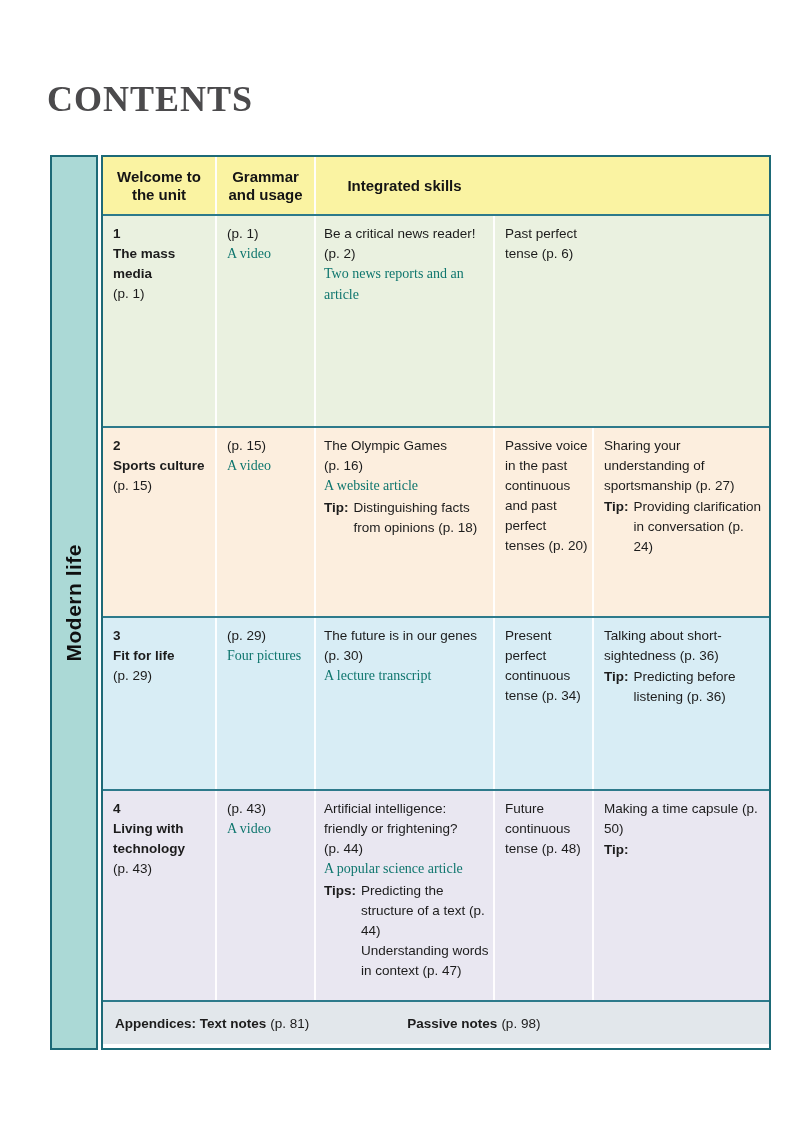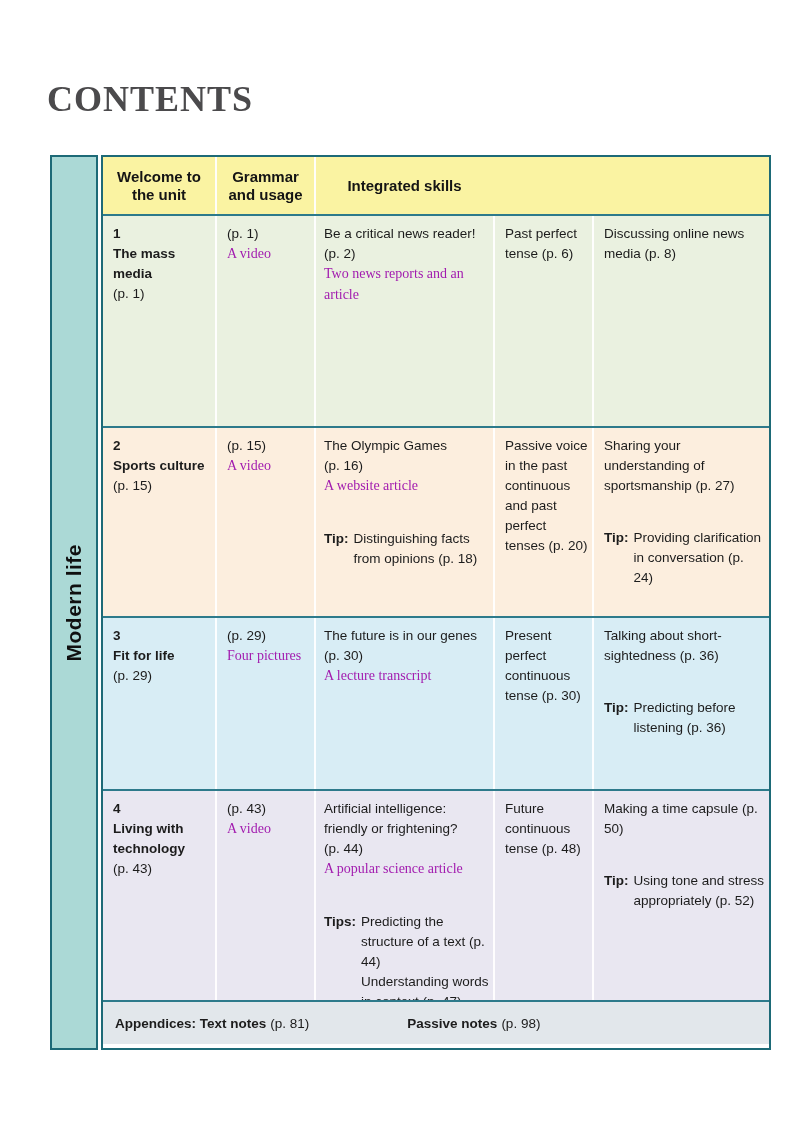--- a/index.html
+++ b/index.html
@@ -64,23 +64,23 @@
   }
   .header-cell + .header-cell { border-left: 2px solid rgba(255,255,255,0.92); }
 
   .unit-row { border-top: 2px solid #2d7a8b; flex: 0 0 auto; }
   .row-0 { background: #eaf1e0; height: 212px; }
   .row-1 { background: #fceede; height: 190px; }
   .row-2 { background: #d8edf5; height: 173px; }
   .row-3 { background: #e9e7f1; height: 211px; }
 
   .bold { font-weight: bold; }
-  .serif { font-family: "Liberation Serif", "DejaVu Serif", serif; font-size: 14px; color: #a21caf; }
-
-  .tip-block { display: flex; gap: 5px; margin-top: 32px; }
+  .serif { font-family: "Liberation Serif", "DejaVu Serif", serif; font-size: 14px; color: #0f766e; }
+
+  .tip-block { display: flex; gap: 5px; margin-top: 1px; }
   .tip-label { font-weight: bold; white-space: nowrap; }
   .tip-texts > div + div { margin-top: 0; }
   .skills-cell { padding-right: 2px; }
   .reading-cell { padding-left: 8px; padding-right: 3px; }
 
   .appendix-row {
     border-top: 2px solid #2d7a8b;
     background: #e2e7eb; height: 44px; flex: 0 0 auto;
     display: flex; align-items: center;
     padding-left: 12px; font-size: 13.5px;
@@ -118,23 +118,20 @@
         <div class="cell">
           <div>(p. 1)</div>
           <div class="serif">A video</div>
         </div>
         <div class="cell reading-cell">
           <div>Be a critical news reader!</div>
           <div>(p. 2)</div>
           <div class="serif">Two news reports and an article</div>
         </div>
         <div class="cell">Past perfect tense (p. 6)</div>
-        <div class="cell skills-cell">
-          <div>Discussing online news media (p. 8)</div>
-        </div>
       </div>
 
       <div class="grid-row unit-row row-1">
         <div class="cell">
           <div class="bold">2</div>
           <div class="bold">Sports culture</div>
           <div>(p. 15)</div>
         </div>
         <div class="cell">
           <div>(p. 15)</div>
@@ -167,21 +164,21 @@
         </div>
         <div class="cell">
           <div>(p. 29)</div>
           <div class="serif">Four pictures</div>
         </div>
         <div class="cell reading-cell">
           <div>The future is in our genes</div>
           <div>(p. 30)</div>
           <div class="serif">A lecture transcript</div>
         </div>
-        <div class="cell">Present perfect continuous tense (p. 30)</div>
+        <div class="cell">Present perfect continuous tense (p. 34)</div>
         <div class="cell skills-cell">
           <div>Talking about short-sightedness (p. 36)</div>
           <div class="tip-block">
             <span class="tip-label">Tip:</span>
             <span class="tip-texts">Predicting before listening (p. 36)</span>
           </div>
         </div>
       </div>
 
       <div class="grid-row unit-row row-3">
@@ -204,21 +201,20 @@
               <div>Predicting the structure of a text (p. 44)</div>
               <div>Understanding words in context (p. 47)</div>
             </span>
           </div>
         </div>
         <div class="cell">Future continuous tense (p. 48)</div>
         <div class="cell skills-cell">
           <div>Making a time capsule (p. 50)</div>
           <div class="tip-block">
             <span class="tip-label">Tip:</span>
-            <span class="tip-texts">Using tone and stress appropriately (p. 52)</span>
           </div>
         </div>
       </div>
 
       <div class="appendix-row">
         <span class="appendix-item">
           <span class="bold">Appendices: Text notes</span>
           <span>(p. 81)</span>
         </span>
         <span class="appendix-item second">

